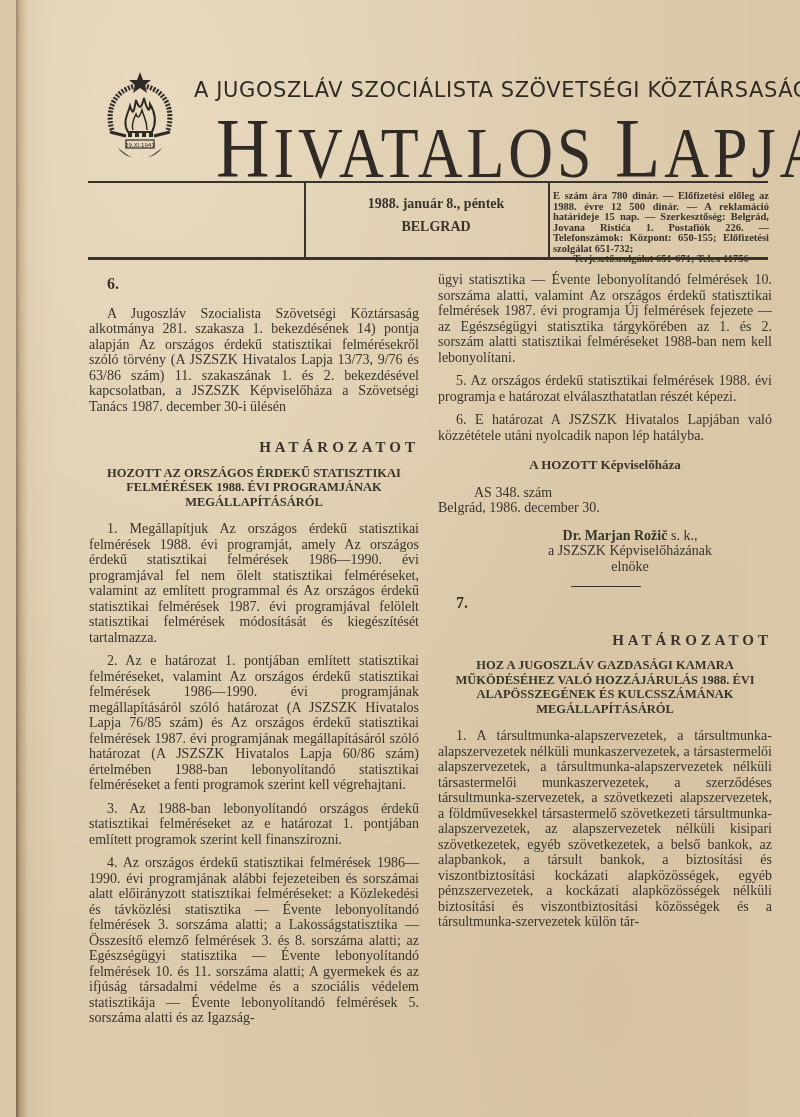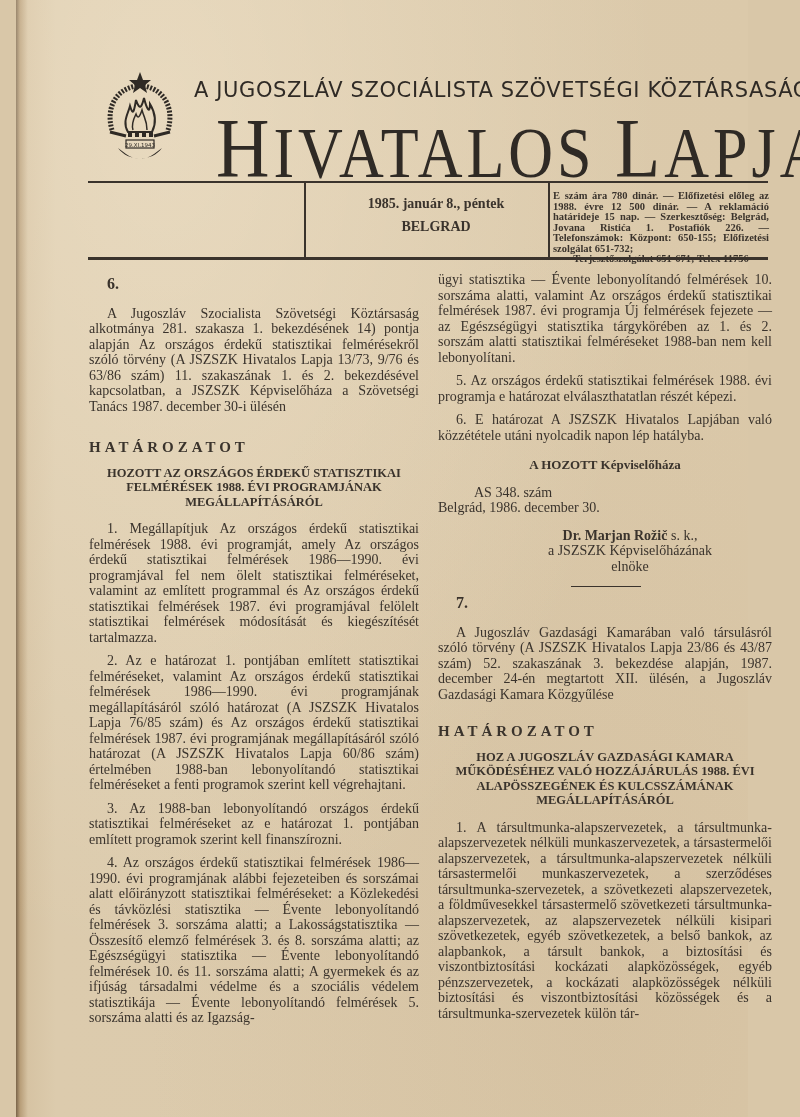--- a/index.html
+++ b/index.html
@@ -49,21 +49,21 @@
   .hdr-right .last { text-align: center; display: block; }
 
   
   .col { position: absolute; top: 272px; width: 330px; font-size: 14px; line-height: 15.5px; text-align: justify; }
   .col-left { left: 73px; }
   .col-right { left: 422px; width: 334px; }
   .col p { margin: 0 0 8px 0; text-indent: 18px; }
   .col p.noindent { text-indent: 0; }
   .num { font-weight: bold; font-size: 16px; margin: 4px 0 14px 18px; display: block; }
   .heading {
-    text-align: left; font-weight: bold; font-size: 15px; letter-spacing: 4px; margin: 20px 0 10px 0;
+    text-align: right; font-weight: bold; font-size: 15px; letter-spacing: 4px; margin: 20px 0 10px 0;
   }
   .subheading {
     text-align: center; font-weight: bold; font-size: 12.5px; line-height: 14.5px; margin: 0 0 12px 0;
     text-align-last: center;
   }
   .sign-org { text-align: center; font-weight: bold; font-size: 13px; margin: 14px 0 12px 0; }
   .ref { margin-left: 36px; line-height: 15.5px; }
   .signer { text-align: center; margin: 12px 0 0 50px; line-height: 15.5px; }
   .sep { width: 70px; height: 1px; background: #3a332c; margin: 12px 0 8px 133px; }
 </style>
@@ -92,21 +92,21 @@
   <div class="main-title">
     <span class="big">H</span><span>IVATALOS </span><span class="big">L</span><span>APJA</span>
   </div>
 
   <div class="rule-top"></div>
   <div class="vrule" style="left:288px"></div>
   <div class="vrule" style="left:532px"></div>
   <div class="rule-bot"></div>
 
   <div class="hdr-mid">
-    <div>1985. január 8., péntek</div>
+    <div>1988. január 8., péntek</div>
     <div>BELGRAD</div>
   </div>
   <div class="hdr-right">
     <span>E szám ára 780 dinár. — Előfizetési előleg az 1988. évre 12 500 dinár. — A reklamáció határideje 15 nap. — Szerkesztőség: Belgrád, Jovana Ristića 1. Postafiók 226. — Telefonszámok: Központ: 650-155; Előfizetési szolgálat 651-732;</span>
     <span class="last">Terjesztőszolgálat 651-671; Telex 11756</span>
   </div>
 
   <div class="col col-left">
     <span class="num">6.</span>
     <p>A Jugoszláv Szocialista Szövetségi Köztársaság alkotmánya 281. szakasza 1. bekezdésének 14) pontja alapján Az országos érdekű statisztikai felmérésekről szóló törvény (A JSZSZK Hivatalos Lapja 13/73, 9/76 és 63/86 szám) 11. szakaszának 1. és 2. bekezdésével kapcsolatban, a JSZSZK Képviselőháza a Szövetségi Tanács 1987. december 30-i ülésén</p>
@@ -127,19 +127,18 @@
       <div>AS 348. szám</div>
       <div style="margin-left:-36px">Belgrád, 1986. december 30.</div>
     </div>
     <div class="signer">
       <div><b>Dr. Marjan Rožič</b><span> s. k.,</span></div>
       <div>a JSZSZK Képviselőházának</div>
       <div>elnöke</div>
     </div>
     <div class="sep"></div>
     <span class="num" style="margin-top:0">7.</span>
-    <p>A Jugoszláv Gazdasági Kamarában való társulásról szóló törvény (A JSZSZK Hivatalos Lapja 23/86 és 43/87 szám) 52. szakaszának 3. bekezdése alapján, 1987. december 24-én megtartott XII. ülésén, a Jugoszláv Gazdasági Kamara Közgyűlése</p>
     <div class="heading" style="margin-top:22px">HATÁROZATOT</div>
     <div class="subheading">HOZ A JUGOSZLÁV GAZDASÁGI KAMARA MŰKÖDÉSÉHEZ VALÓ HOZZÁJÁRULÁS 1988. ÉVI ALAPÖSSZEGÉNEK ÉS KULCSSZÁMÁNAK MEGÁLLAPÍTÁSÁRÓL</div>
     <p>1. A társultmunka-alapszervezetek, a társultmunka-alapszervezetek nélküli munkaszervezetek, a társastermelői alapszervezetek, a társultmunka-alapszervezetek nélküli társastermelői munkaszervezetek, a szerződéses társultmunka-szervezetek, a szövetkezeti alapszervezetek, a földművesekkel társastermelő szövetkezeti társultmunka-alapszervezetek, az alapszervezetek nélküli kisipari szövetkezetek, egyéb szövetkezetek, a belső bankok, az alapbankok, a társult bankok, a biztosítási és viszontbiztosítási kockázati alapközösségek, egyéb pénzszervezetek, a kockázati alapközösségek nélküli biztosítási és viszontbiztosítási közösségek és a társultmunka-szervezetek külön tár-</p>
   </div>
 
 </div>
 
 </body></html>

